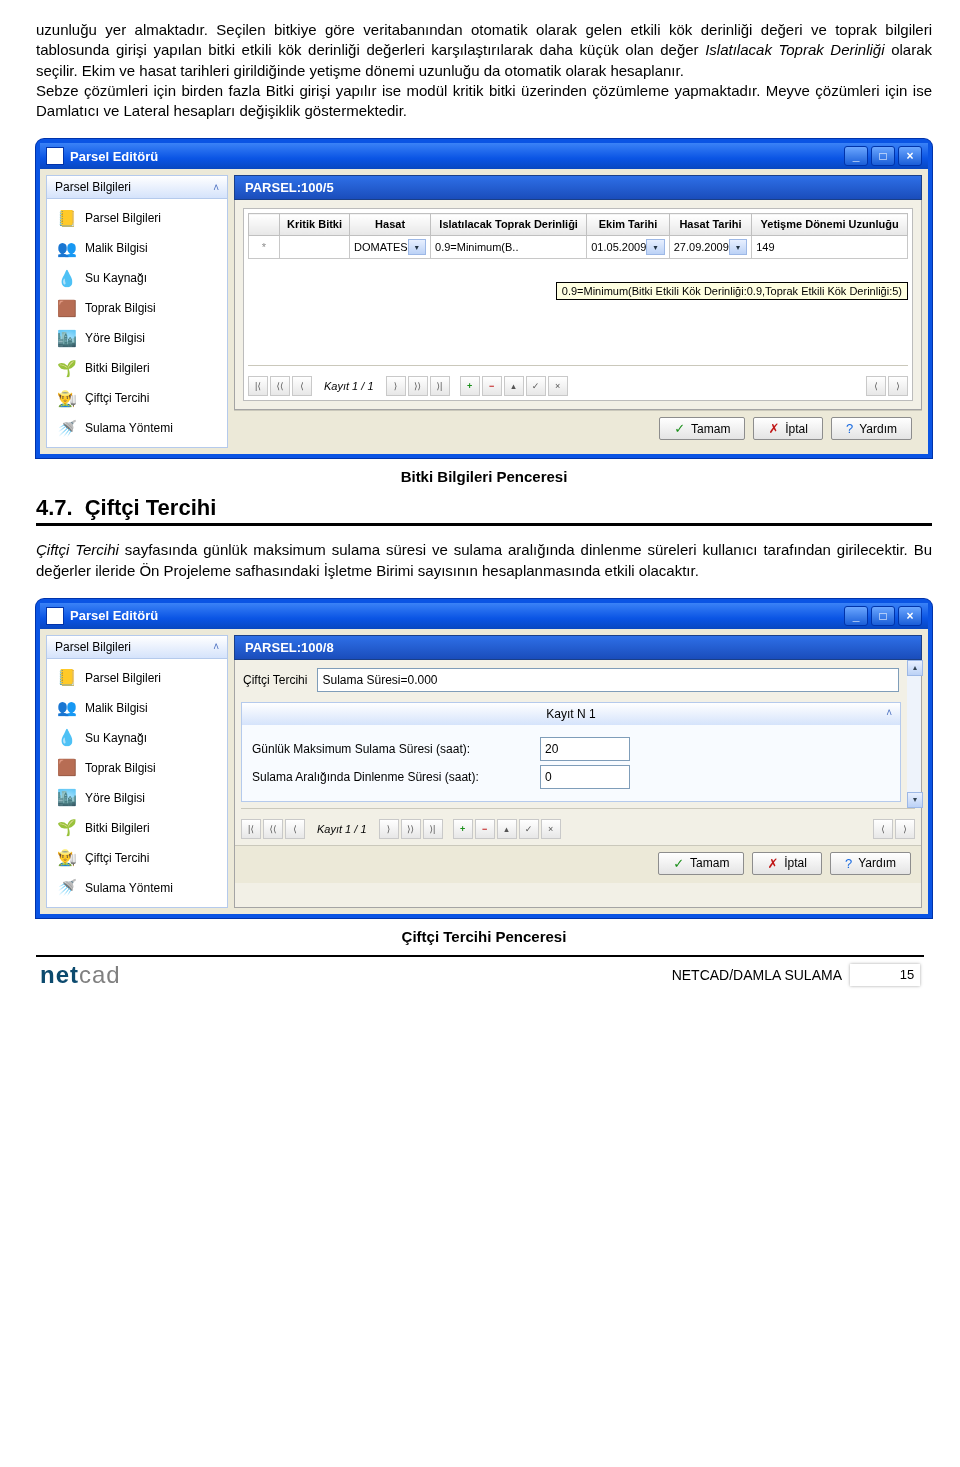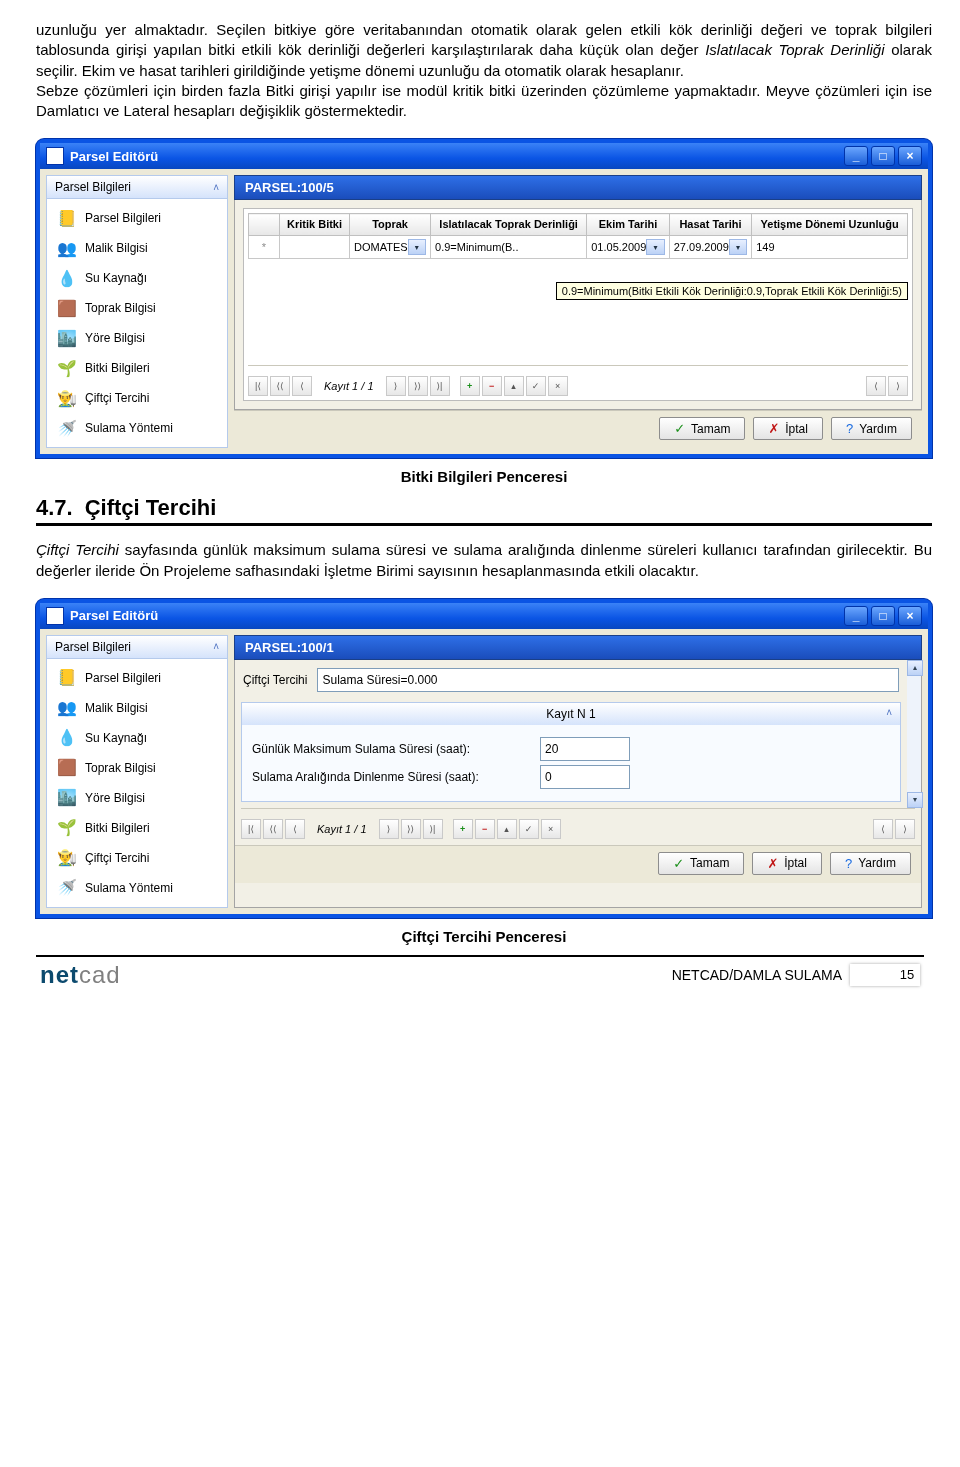--- a/index.html
+++ b/index.html
@@ -368,21 +368,21 @@
       </div>
       <div class="main">
         <div class="main-head">PARSEL:100/5</div>
         <div class="main-panel">
           <div class="inner-box">
             <table class="grid">
               <thead>
                 <tr>
                   <th style="width:18px"></th>
                   <th>Kritik Bitki</th>
-                  <th>Toprak</th>
+                  <th>Hasat</th>
                   <th>Islatılacak Toprak Derinliği</th>
                   <th>Ekim Tarihi</th>
                   <th>Hasat Tarihi</th>
                   <th>Yetişme Dönemi Uzunluğu</th>
                 </tr>
               </thead>
               <tbody>
                 <tr>
                   <td class="star">*</td>
                   <td></td>
@@ -509,21 +509,21 @@
               <span class="side-icon">👨‍🌾</span>
               <span>Çiftçi Tercihi</span>
             </div>
           <div class="side-item">
               <span class="side-icon">🚿</span>
               <span>Sulama Yöntemi</span>
             </div>
         </div>
       </div>
       <div class="main">
-        <div class="main-head">PARSEL:100/1</div>
+        <div class="main-head">PARSEL:100/8</div>
         <div class="main-panel" style="padding:0;">
           <div style="display:flex;">
             <div style="flex:1;">
               <div class="form-row">
                 <span>Çiftçi Tercihi</span>
                 <input value="Sulama Süresi=0.000" style="">
               </div>
               <div class="collapsible">
                 <div class="collapsible-head">
                   <span>Kayıt N 1</span>

